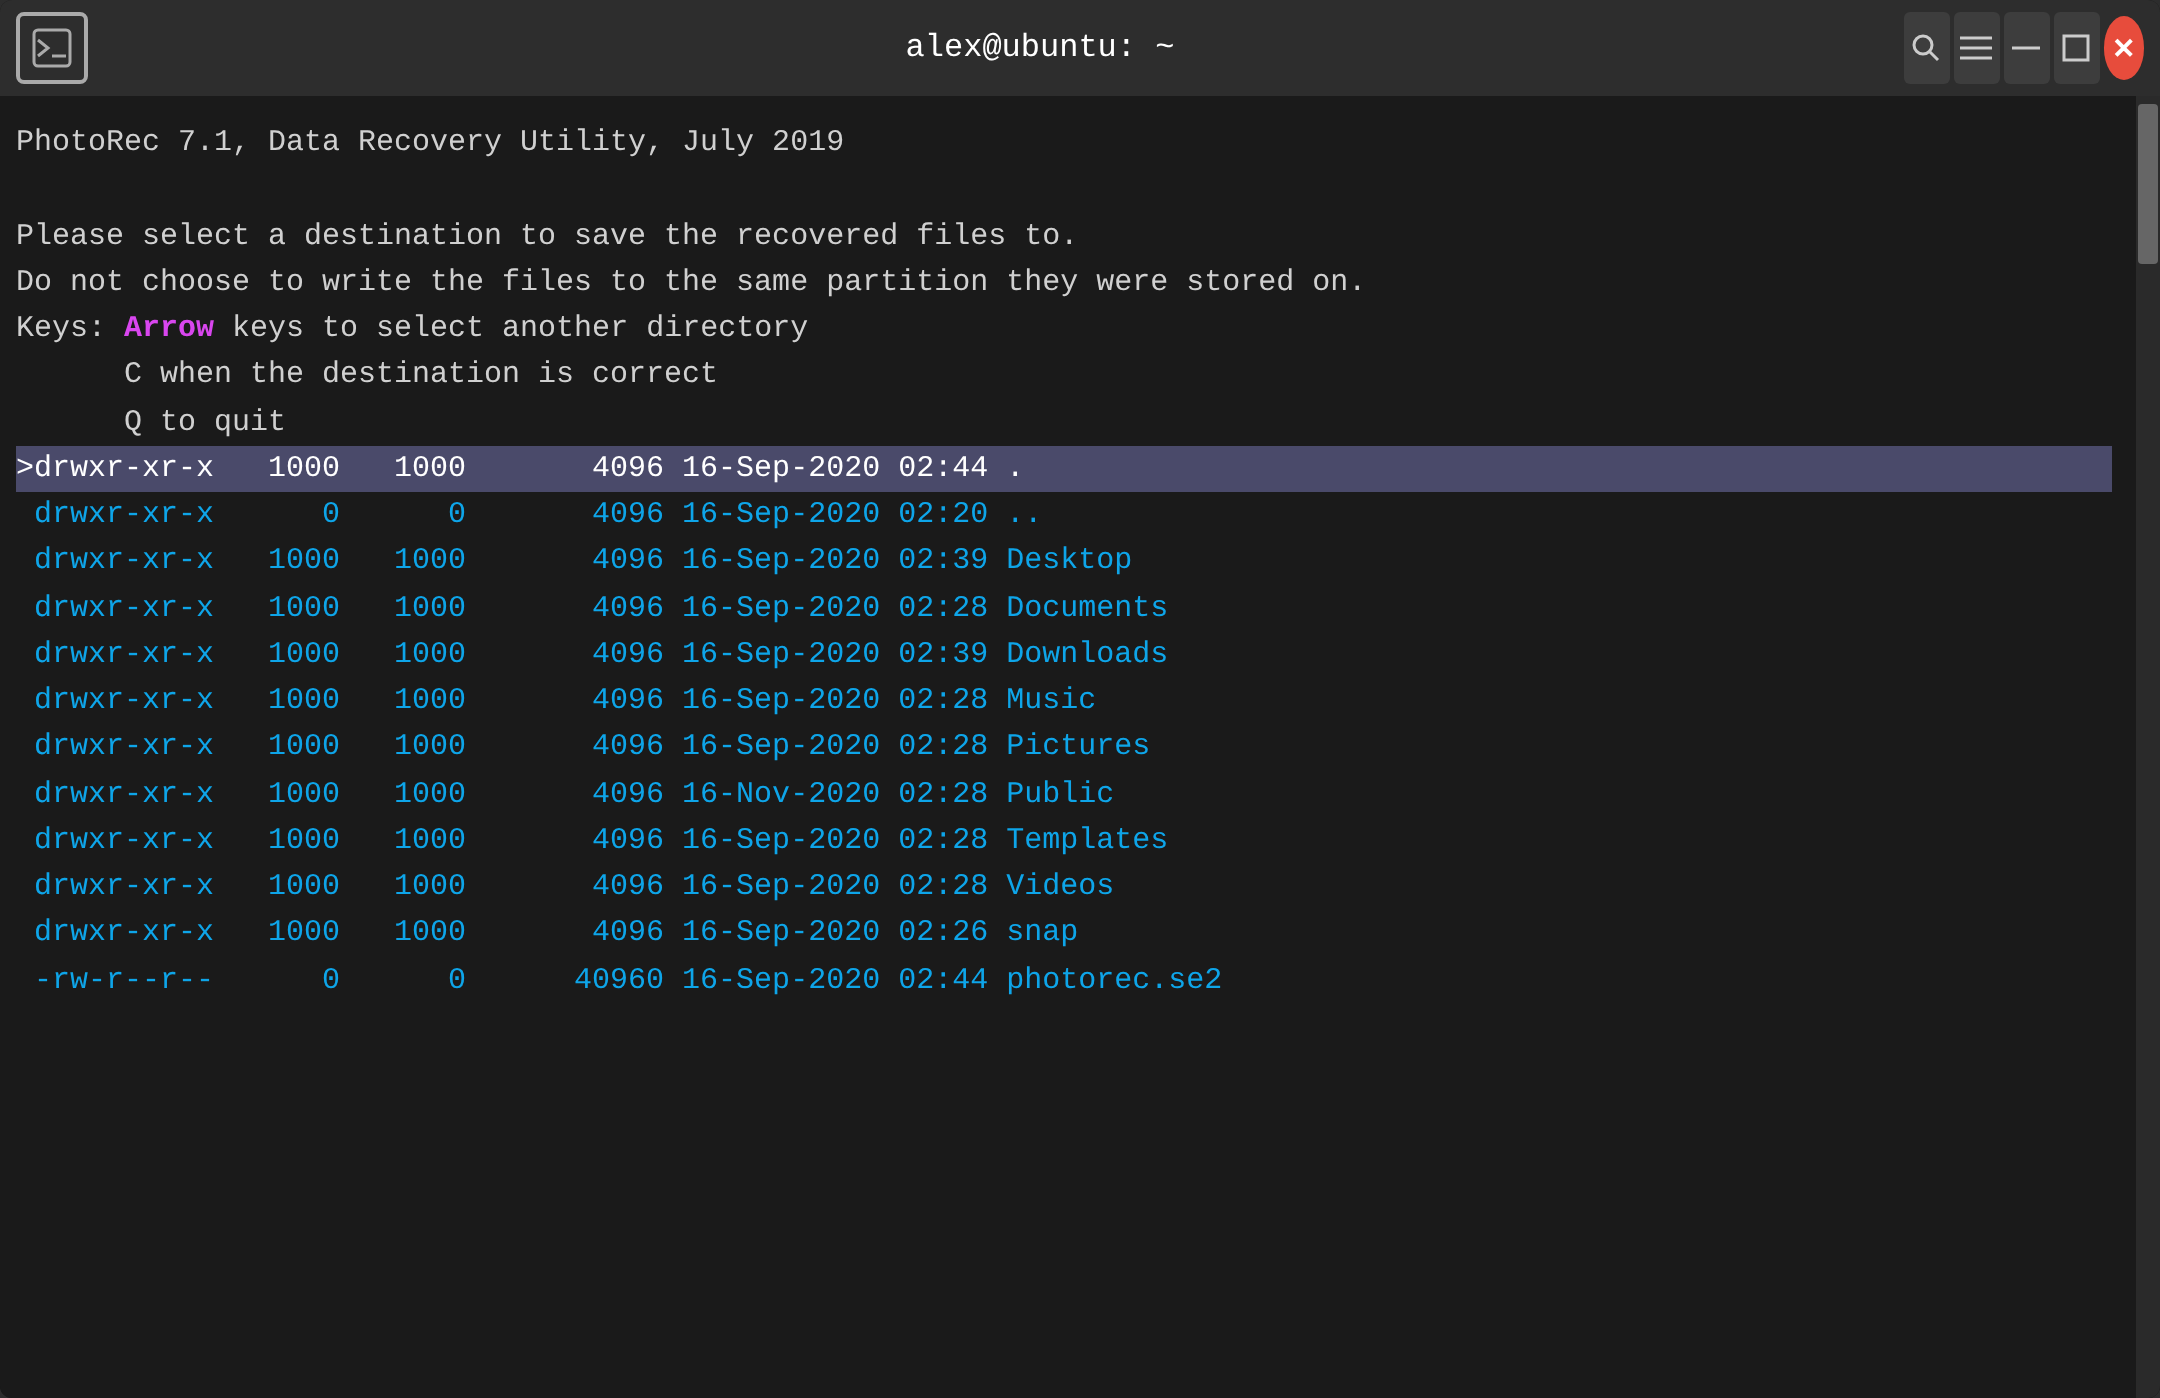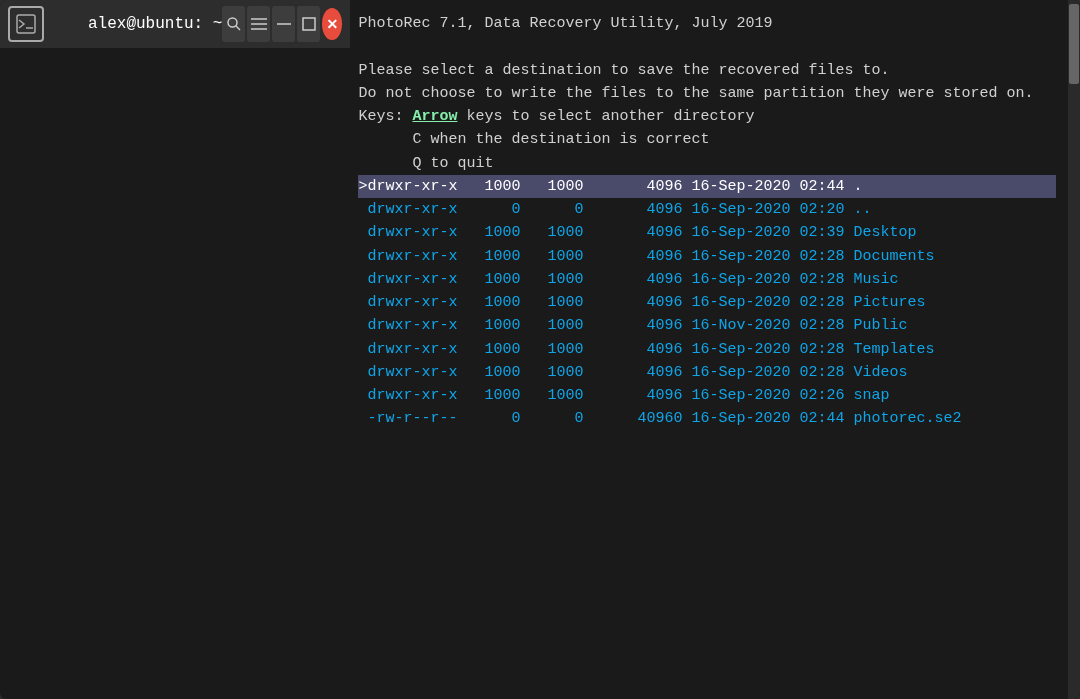--- a/index.html
+++ b/index.html
@@ -10,21 +10,21 @@
       background: #2d2d2d;
       font-family: 'Courier New', Courier, monospace;
       overflow: hidden;
     }
 
     .terminal-window {
       width: 1080px;
       height: 699px;
       background: #1a1a1a;
       display: flex;
-      flex-direction: row;
+      flex-direction: column;
       border-radius: 6px;
       overflow: hidden;
     }
 
     .title-bar {
       background: #2d2d2d;
       height: 48px;
       display: flex;
       align-items: center;
       justify-content: space-between;
@@ -123,22 +123,21 @@
       padding-right: 16px;
     }
 
     .line {
       white-space: pre;
       display: block;
     }
 
     .bold-text {
       font-weight: bold;
-      color: #86efac;
-      text-decoration: underline;
+      color: #d946ef;
     }
 
     .directory-header {
       color: #ffffff;
       font-weight: normal;
     }
 
     .selected-row {
       background: #4a4a6a;
       color: #ffffff;
@@ -212,20 +211,21 @@
       <span class="line"><span>Keys: </span><span class="bold-text">Arrow</span><span> keys to select another directory</span></span>
       <span class="line">      C when the destination is correct</span>
       <span class="line">      Q to quit</span>
     </div>
 
     <div id="dir-listing" style="padding-right: 16px;">
         <span class="selected-row">&gt;drwxr-xr-x   1000   1000       4096 16-Sep-2020 02:44 .</span>
         <span class="normal-row"> drwxr-xr-x      0      0       4096 16-Sep-2020 02:20 ..</span>
         <span class="normal-row"> drwxr-xr-x   1000   1000       4096 16-Sep-2020 02:39 Desktop</span>
         <span class="normal-row"> drwxr-xr-x   1000   1000       4096 16-Sep-2020 02:28 Documents</span>
+        <span class="normal-row"> drwxr-xr-x   1000   1000       4096 16-Sep-2020 02:39 Downloads</span>
         <span class="normal-row"> drwxr-xr-x   1000   1000       4096 16-Sep-2020 02:28 Music</span>
         <span class="normal-row"> drwxr-xr-x   1000   1000       4096 16-Sep-2020 02:28 Pictures</span>
         <span class="normal-row"> drwxr-xr-x   1000   1000       4096 16-Nov-2020 02:28 Public</span>
         <span class="normal-row"> drwxr-xr-x   1000   1000       4096 16-Sep-2020 02:28 Templates</span>
         <span class="normal-row"> drwxr-xr-x   1000   1000       4096 16-Sep-2020 02:28 Videos</span>
         <span class="normal-row"> drwxr-xr-x   1000   1000       4096 16-Sep-2020 02:26 snap</span>
         <span class="normal-row"> -rw-r--r--      0      0      40960 16-Sep-2020 02:44 photorec.se2</span>
       </div>
 
     <div class="scrollbar">

